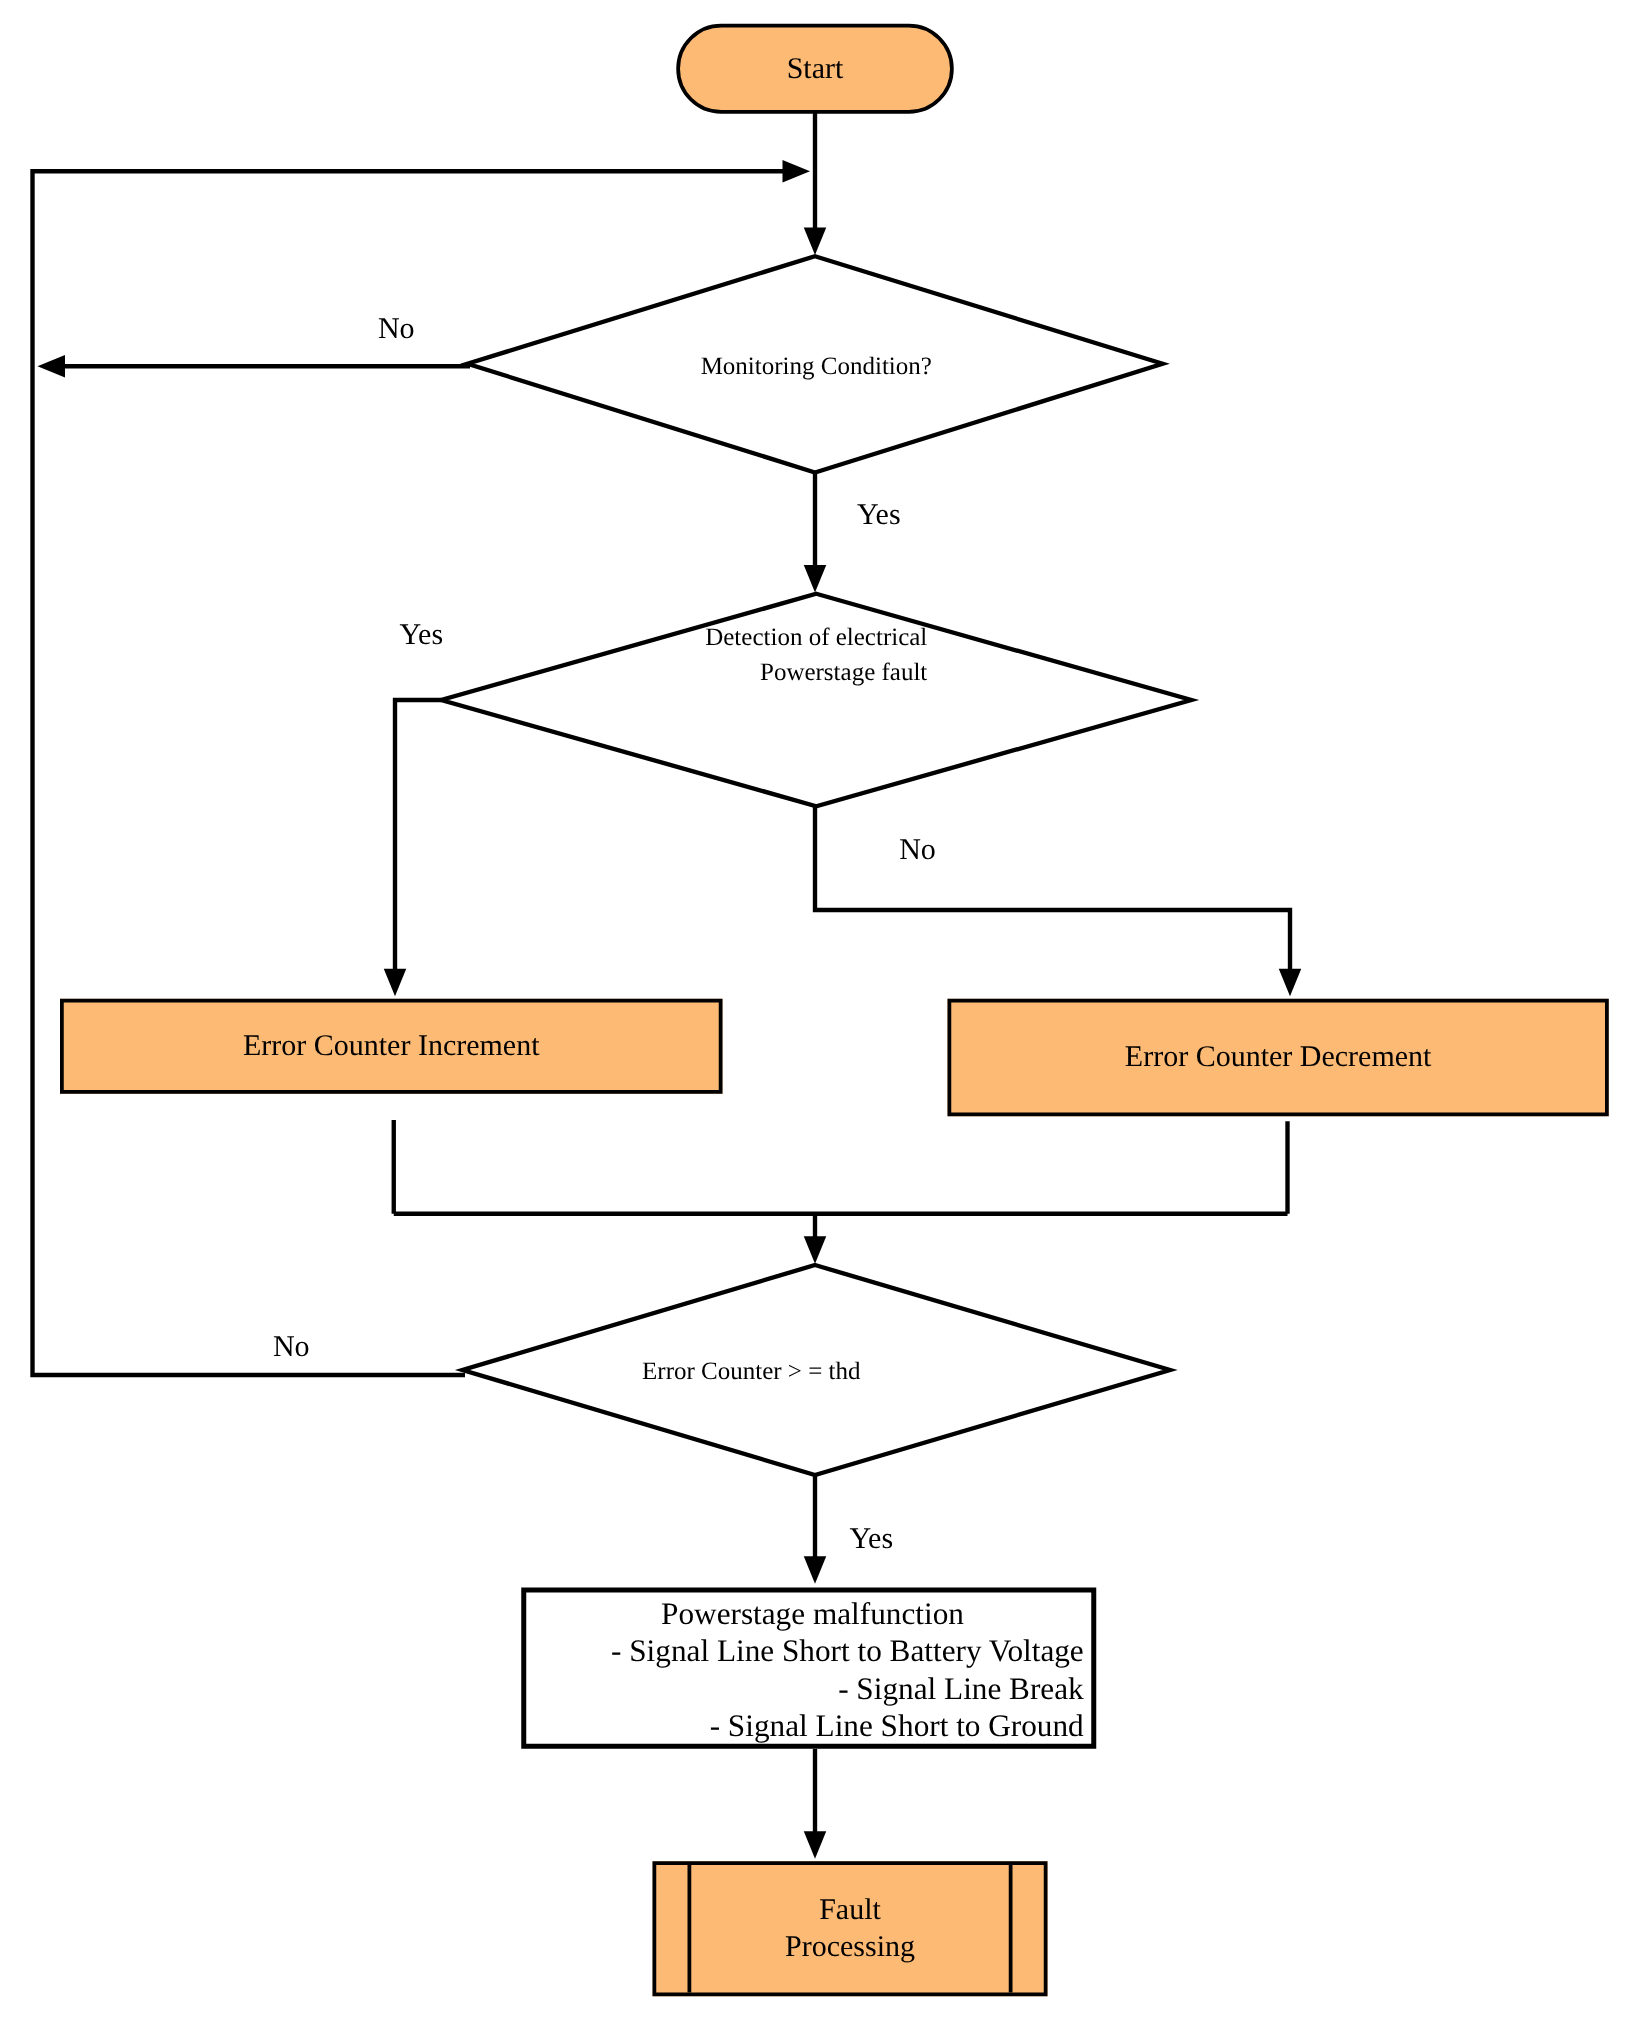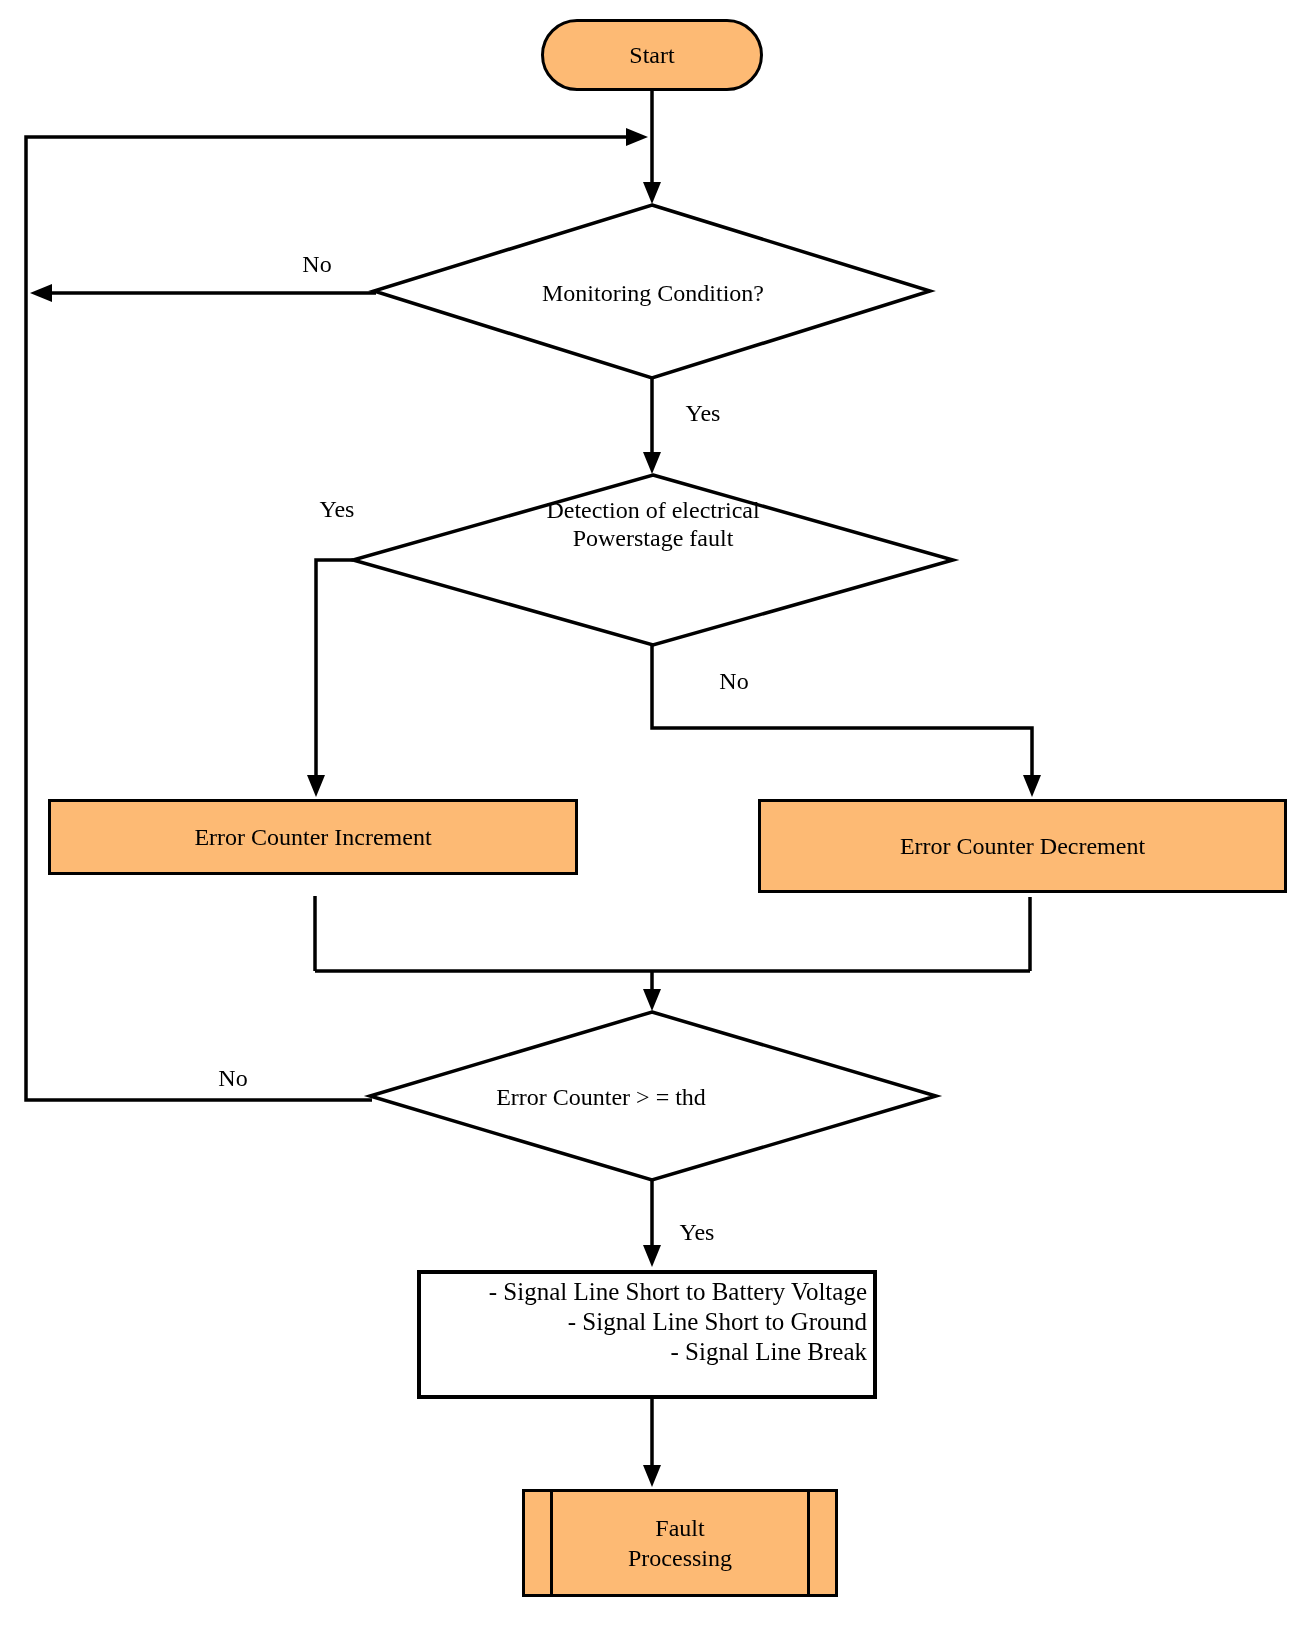--- a/index.html
+++ b/index.html
@@ -34,24 +34,24 @@
     text-align: center;
     font-size: 24px;
     line-height: 30px;
   }
   .stadium {
     border-radius: 40px;
   }
   .label {
     position: absolute;
     transform: translate(-50%, -50%);
-    font-size: 24px;
+    font-size: 20px;
     line-height: 28px;
     white-space: nowrap;
-    text-align: center;
+    text-align: right;
   }
   .edge-label {
     position: absolute;
     transform: translate(-50%, -50%);
     font-size: 24px;
     white-space: nowrap;
   }
   .malfunction-box {
     position: absolute;
     box-sizing: border-box;
@@ -144,23 +144,24 @@
 
   <div class="node" style="left:48px; top:799px; width:530px; height:76px;">
     <span>Error Counter Increment</span>
   </div>
 
   <div class="node" style="left:758px; top:799px; width:529px; height:94px;">
     <span>Error Counter Decrement</span>
   </div>
 
   <div class="malfunction-box" style="left:417px; top:1270px; width:460px; height:129px;">
+    <div class="title">Powerstage malfunction</div>
     <div class="item">- Signal Line Short to Battery Voltage</div>
+    <div class="item">- Signal Line Break</div>
     <div class="item">- Signal Line Short to Ground</div>
-    <div class="item">- Signal Line Break</div>
   </div>
 
   <div class="node" style="left:522px; top:1489px; width:316px; height:108px;">
     <div class="fault-bar" style="left:25px;"></div>
     <div class="fault-bar" style="right:25px;"></div>
     <div>
       <div>Fault</div>
       <div>Processing</div>
     </div>
   </div>

